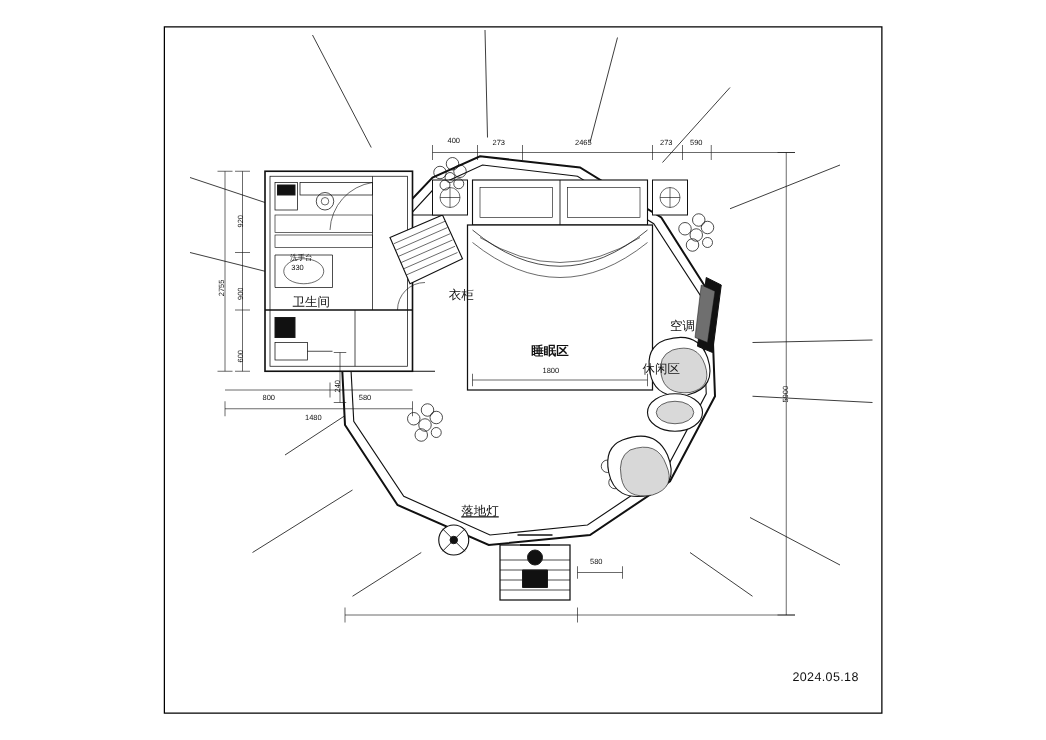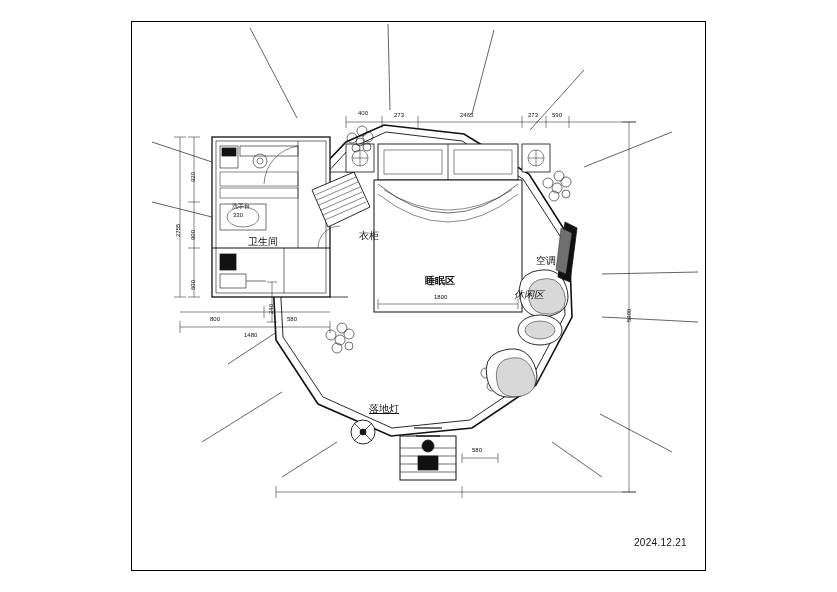--- a/index.html
+++ b/index.html
@@ -215,25 +215,25 @@
           <line x1="366" y1="431" x2="366" y2="441"></line>
 
           <line x1="140" y1="260" x2="140" y2="300"></line>
           <line x1="135" y1="260" x2="145" y2="260"></line>
           <line x1="135" y1="300" x2="145" y2="300"></line>
         </g>
 
       </g>
     </svg>
 
-    <div class="lbl cn" style="left:116px;top:213px;">卫生间</div>
+    <div class="lbl cn" style="left:102px;top:213px;">卫生间</div>
     <div class="lbl cn" style="left:212px;top:207px;margin-left:15px;">衣柜</div>
     <div class="lbl cn" style="left:293px;top:252px;font-weight:bold;">睡眠区</div>
     <div class="lbl cn" style="left:404px;top:232px;">空调</div>
-    <div class="lbl cn" style="left:382px;top:266px;font-style:italic;">休闲区</div>
+    <div class="lbl cn" style="left:382px;top:266px;">休闲区</div>
     <div class="lbl cn" style="left:237px;top:380px;text-decoration:underline;">落地灯</div>
 
     <div class="dim v" style="left:494px;top:300px;">5900</div>
     <div class="dim v" style="left:43px;top:215px;">2755</div>
     <div class="dim" style="left:112px;top:310px;">1480</div>
 
     <div class="dim" style="left:226px;top:88px;">400</div>
     <div class="dim" style="left:262px;top:90px;">273</div>
     <div class="dim" style="left:328px;top:90px;">2465</div>
     <div class="dim" style="left:396px;top:90px;">273</div>
@@ -246,15 +246,15 @@
     <div class="dim" style="left:78px;top:294px;">800</div>
     <div class="dim" style="left:155px;top:294px;">580</div>
 
     <div class="dim" style="left:302px;top:272px;">1800</div>
     <div class="dim" style="left:340px;top:425px;">580</div>
 
     <div class="dim" style="left:101px;top:190px;">330</div>
     <div class="dim v" style="left:136px;top:292px;">240</div>
     <div class="dim" style="left:100px;top:180px;">洗手台</div>
 
-    <div class="date">2024.12.21</div>
+    <div class="date">2024.05.18</div>
   </div>
 </div>
 
 </body></html>

